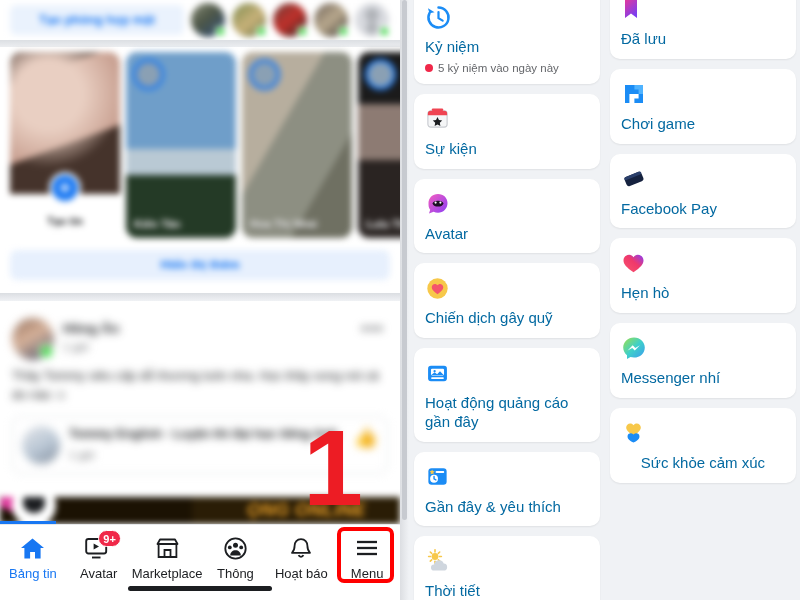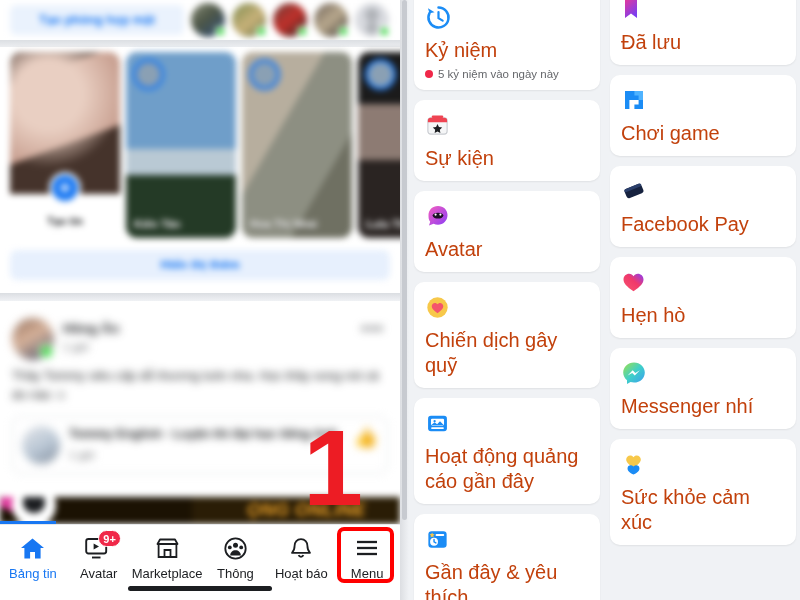--- a/index.html
+++ b/index.html
@@ -193,21 +193,21 @@
     position: absolute; left: 14px; top: -12px; width: 386px;
     display: flex; gap: 10px;
   }
   .col { display: flex; flex-direction: column; gap: 10px; width: 186px; }
   .card {
     background: #fff; border-radius: 10px; padding: 10px 11px 10px 11px;
     box-shadow: 0 1px 2px rgba(0,0,0,.07);
     display: flex; flex-direction: column;
   }
   .card .icon { height: 30px; display: flex; align-items: center; margin-bottom: 6px; }
-  .card .title { font-size: 20px; color: #c2410c; line-height: 1.25; }
+  .card .title { font-size: 15px; color: #0369a1; line-height: 1.25; }
   .card .sub { font-size: 11.5px; color: #65676b; margin-top: 5px; display: flex; align-items: center; gap: 5px; }
   .card .sub .dot { width: 8px; height: 8px; border-radius: 50%; background: #f02849; flex: 0 0 8px; }
   .card.highlight { border: 4px solid #ff0000; padding: 7px 8px; }
 
   
   #col-right { margin-top: -10px; }
 
   
   .annot {
     position: absolute; color: #ed1c24; font-weight: bold; line-height: 1;
@@ -556,21 +556,21 @@
                 <stop offset="1" stop-color="#3b9bf0"></stop>
               </linearGradient>
                 </defs>
               <path d="M13 2.4 C6.8 2.4 2.2 6.9 2.2 12.5 c0 3.1 1.5 5.9 3.8 7.7 V24 l3.5-1.9 c1.1.3 2.3.5 3.5.5 6.2 0 10.8-4.5 10.8-10.1 S19.2 2.4 13 2.4z" fill="url(#gmk)"></path>
               <path d="M6.6 15.6 l5.1-5.4 2.6 2.7 4.6-2.7-5.1 5.4-2.6-2.7z" fill="#fff"></path>
             </svg>
           </div>
           <div class="title">Messenger nhí</div>
         </div>
 
-        <div class="card" style="min-height:70px;">
+        <div class="card" style="min-height:70px;text-align:center;">
           <div class="icon">
             <svg width="25" height="25" viewBox="0 0 26 26">
               <path d="M13 16.6 C7.6 12.8 5.4 10.4 5.4 7.8 5.4 5.4 7.3 3.6 9.6 3.6 c1.4 0 2.6.7 3.4 1.8 .8-1.1 2-1.8 3.4-1.8 2.3 0 4.2 1.8 4.2 4.2 0 2.6-2.2 5-7.6 8.8z" fill="#f7c84a"></path>
               <path d="M13 15 c-2.4-2-6.2-1.3-6.2 2.1 0 2.8 3 4.8 6.2 6.3 3.2-1.5 6.2-3.5 6.2-6.3 0-3.4-3.8-4.1-6.2-2.1z" fill="#1b8cf5"></path>
             </svg>
           </div>
           <div class="title">Sức khỏe cảm xúc</div>
         </div>
 
       </div>

